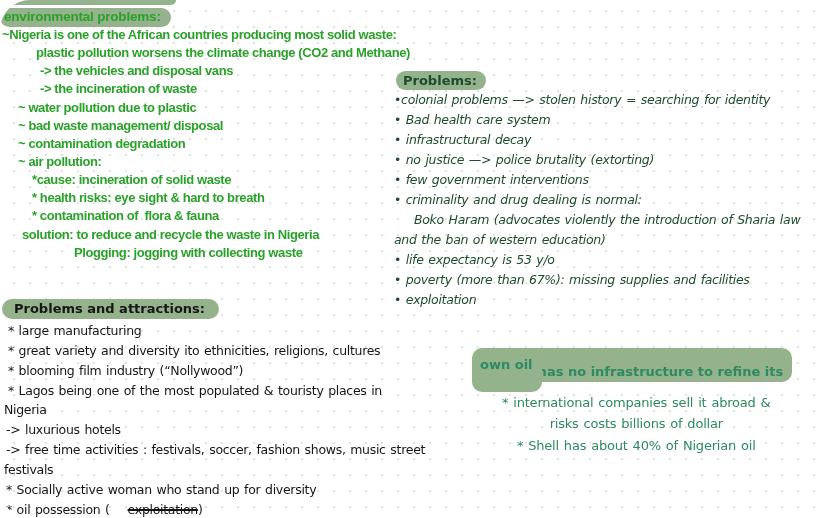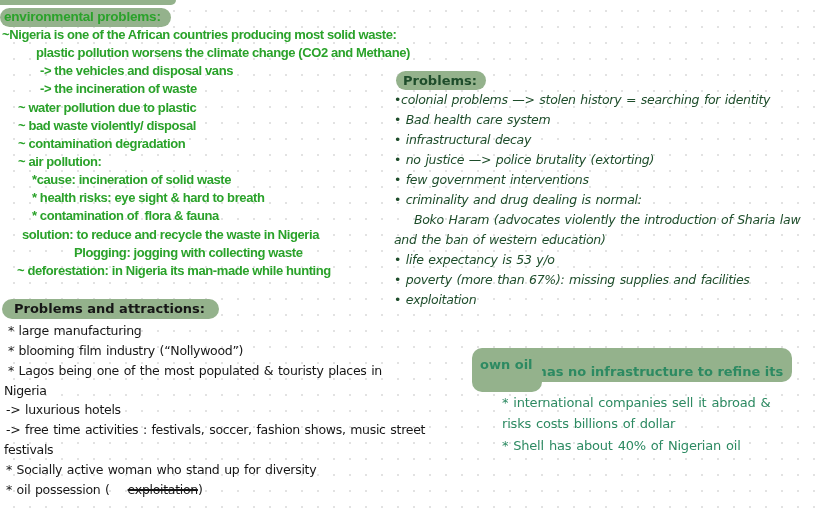--- a/index.html
+++ b/index.html
@@ -5,20 +5,21 @@
   html,body{margin:0;padding:0;}
   .page{
     position:relative;
     width:828px;height:518px;
     background-color:#ffffff;
     background-image:radial-gradient(circle, #e2e2e2 1px, rgba(0,0,0,0) 1.35px);
     background-size:16px 16px;
     background-position:6px 3px;
     overflow:hidden;
     font-family:"DejaVu Sans", sans-serif;
+    border-radius:30px;
   }
   .pill{
     display:inline-block;
     background:#94b28c;
     border-radius:10px;
     white-space:pre;
   }
   
   .cut-pill{
     position:absolute;left:0;top:0;width:176px;height:5px;
@@ -80,65 +81,65 @@
     padding:1px 9px 18px 8px;
     font:600 13px/18px "DejaVu Sans", sans-serif;
     color:#2d8a62;
   }
   .oil-lines{
     position:absolute;left:478px;top:392px;
     font:500 13px/21.3px "DejaVu Sans", sans-serif;
     letter-spacing:-0.2px;word-spacing:1px;
     color:#2d8a62;
   }
-  .oil-lines .ln{height:21.3px;}
+  .oil-lines .ln{height:21.3px;text-align:center;}
 </style>
 </head>
 <body>
 
 <div class="page">
 
   <div class="cut-pill"></div>
 
   <span class="pill env-pill">environmental problems:</span>
   <div class="env-lines">
     <div class="ln" style="padding-left:0">~Nigeria is one of the African countries producing most solid waste:</div>
     <div class="ln" style="padding-left:34px">plastic pollution worsens the climate change (CO2 and Methane)</div>
     <div class="ln" style="padding-left:38px">-&gt; the vehicles and disposal vans</div>
     <div class="ln" style="padding-left:38px">-&gt; the incineration of waste</div>
     <div class="ln" style="padding-left:16px">~ water pollution due to plastic</div>
-    <div class="ln" style="padding-left:16px">~ bad waste violently/ disposal</div>
+    <div class="ln" style="padding-left:16px">~ bad waste management/ disposal</div>
     <div class="ln" style="padding-left:16px">~ contamination degradation</div>
     <div class="ln" style="padding-left:16px">~ air pollution:</div>
     <div class="ln" style="padding-left:30px">*cause: incineration of solid waste</div>
     <div class="ln" style="padding-left:30px">* health risks: eye sight &amp; hard to breath</div>
     <div class="ln" style="padding-left:30px">* contamination of  flora &amp; fauna</div>
     <div class="ln" style="padding-left:20px">solution: to reduce and recycle the waste in Nigeria</div>
     <div class="ln" style="padding-left:72px">Plogging: jogging with collecting waste</div>
-    <div class="ln" style="padding-left:15px">~ deforestation: in Nigeria its man-made while hunting</div>
   </div>
 
   <span class="pill problems-pill">Problems:</span>
   <div class="problems-lines">
     <div class="ln">•colonial problems —&gt; stolen history = searching for identity</div>
     <div class="ln">• Bad health care system</div>
     <div class="ln">• infrastructural decay</div>
     <div class="ln">• no justice —&gt; police brutality (extorting)</div>
     <div class="ln">• few government interventions</div>
     <div class="ln">• criminality and drug dealing is normal:</div>
     <div class="ln" style="padding-left:20px">Boko Haram (advocates violently the introduction of Sharia law</div>
     <div class="ln">and the ban of western education)</div>
     <div class="ln">• life expectancy is 53 y/o</div>
     <div class="ln">• poverty (more than 67%): missing supplies and facilities</div>
     <div class="ln">• exploitation</div>
   </div>
 
   <span class="pill resources-pill">Problems and attractions:</span>
   <div class="resources-lines">
     <div class="ln" style="padding-left:4px">* large manufacturing</div>
+    <div class="ln" style="padding-left:4px">* great variety and diversity ito ethnicities, religions, cultures</div>
     <div class="ln" style="padding-left:4px">* blooming film industry (“Nollywood”)</div>
     <div class="ln" style="padding-left:4px">* Lagos being one of the most populated &amp; touristy places in</div>
     <div class="ln" style="padding-left:0">Nigeria</div>
     <div class="ln" style="padding-left:2px">-&gt; luxurious hotels</div>
     <div class="ln" style="padding-left:2px">-&gt; free time activities : festivals, soccer, fashion shows, music street</div>
     <div class="ln" style="padding-left:0">festivals</div>
     <div class="ln" style="padding-left:2px">* Socially active woman who stand up for diversity</div>
     <div class="ln" style="padding-left:2px"><span>* oil possession (</span><span class="struck">exploitation</span><span>)</span></div>
   </div>
 

